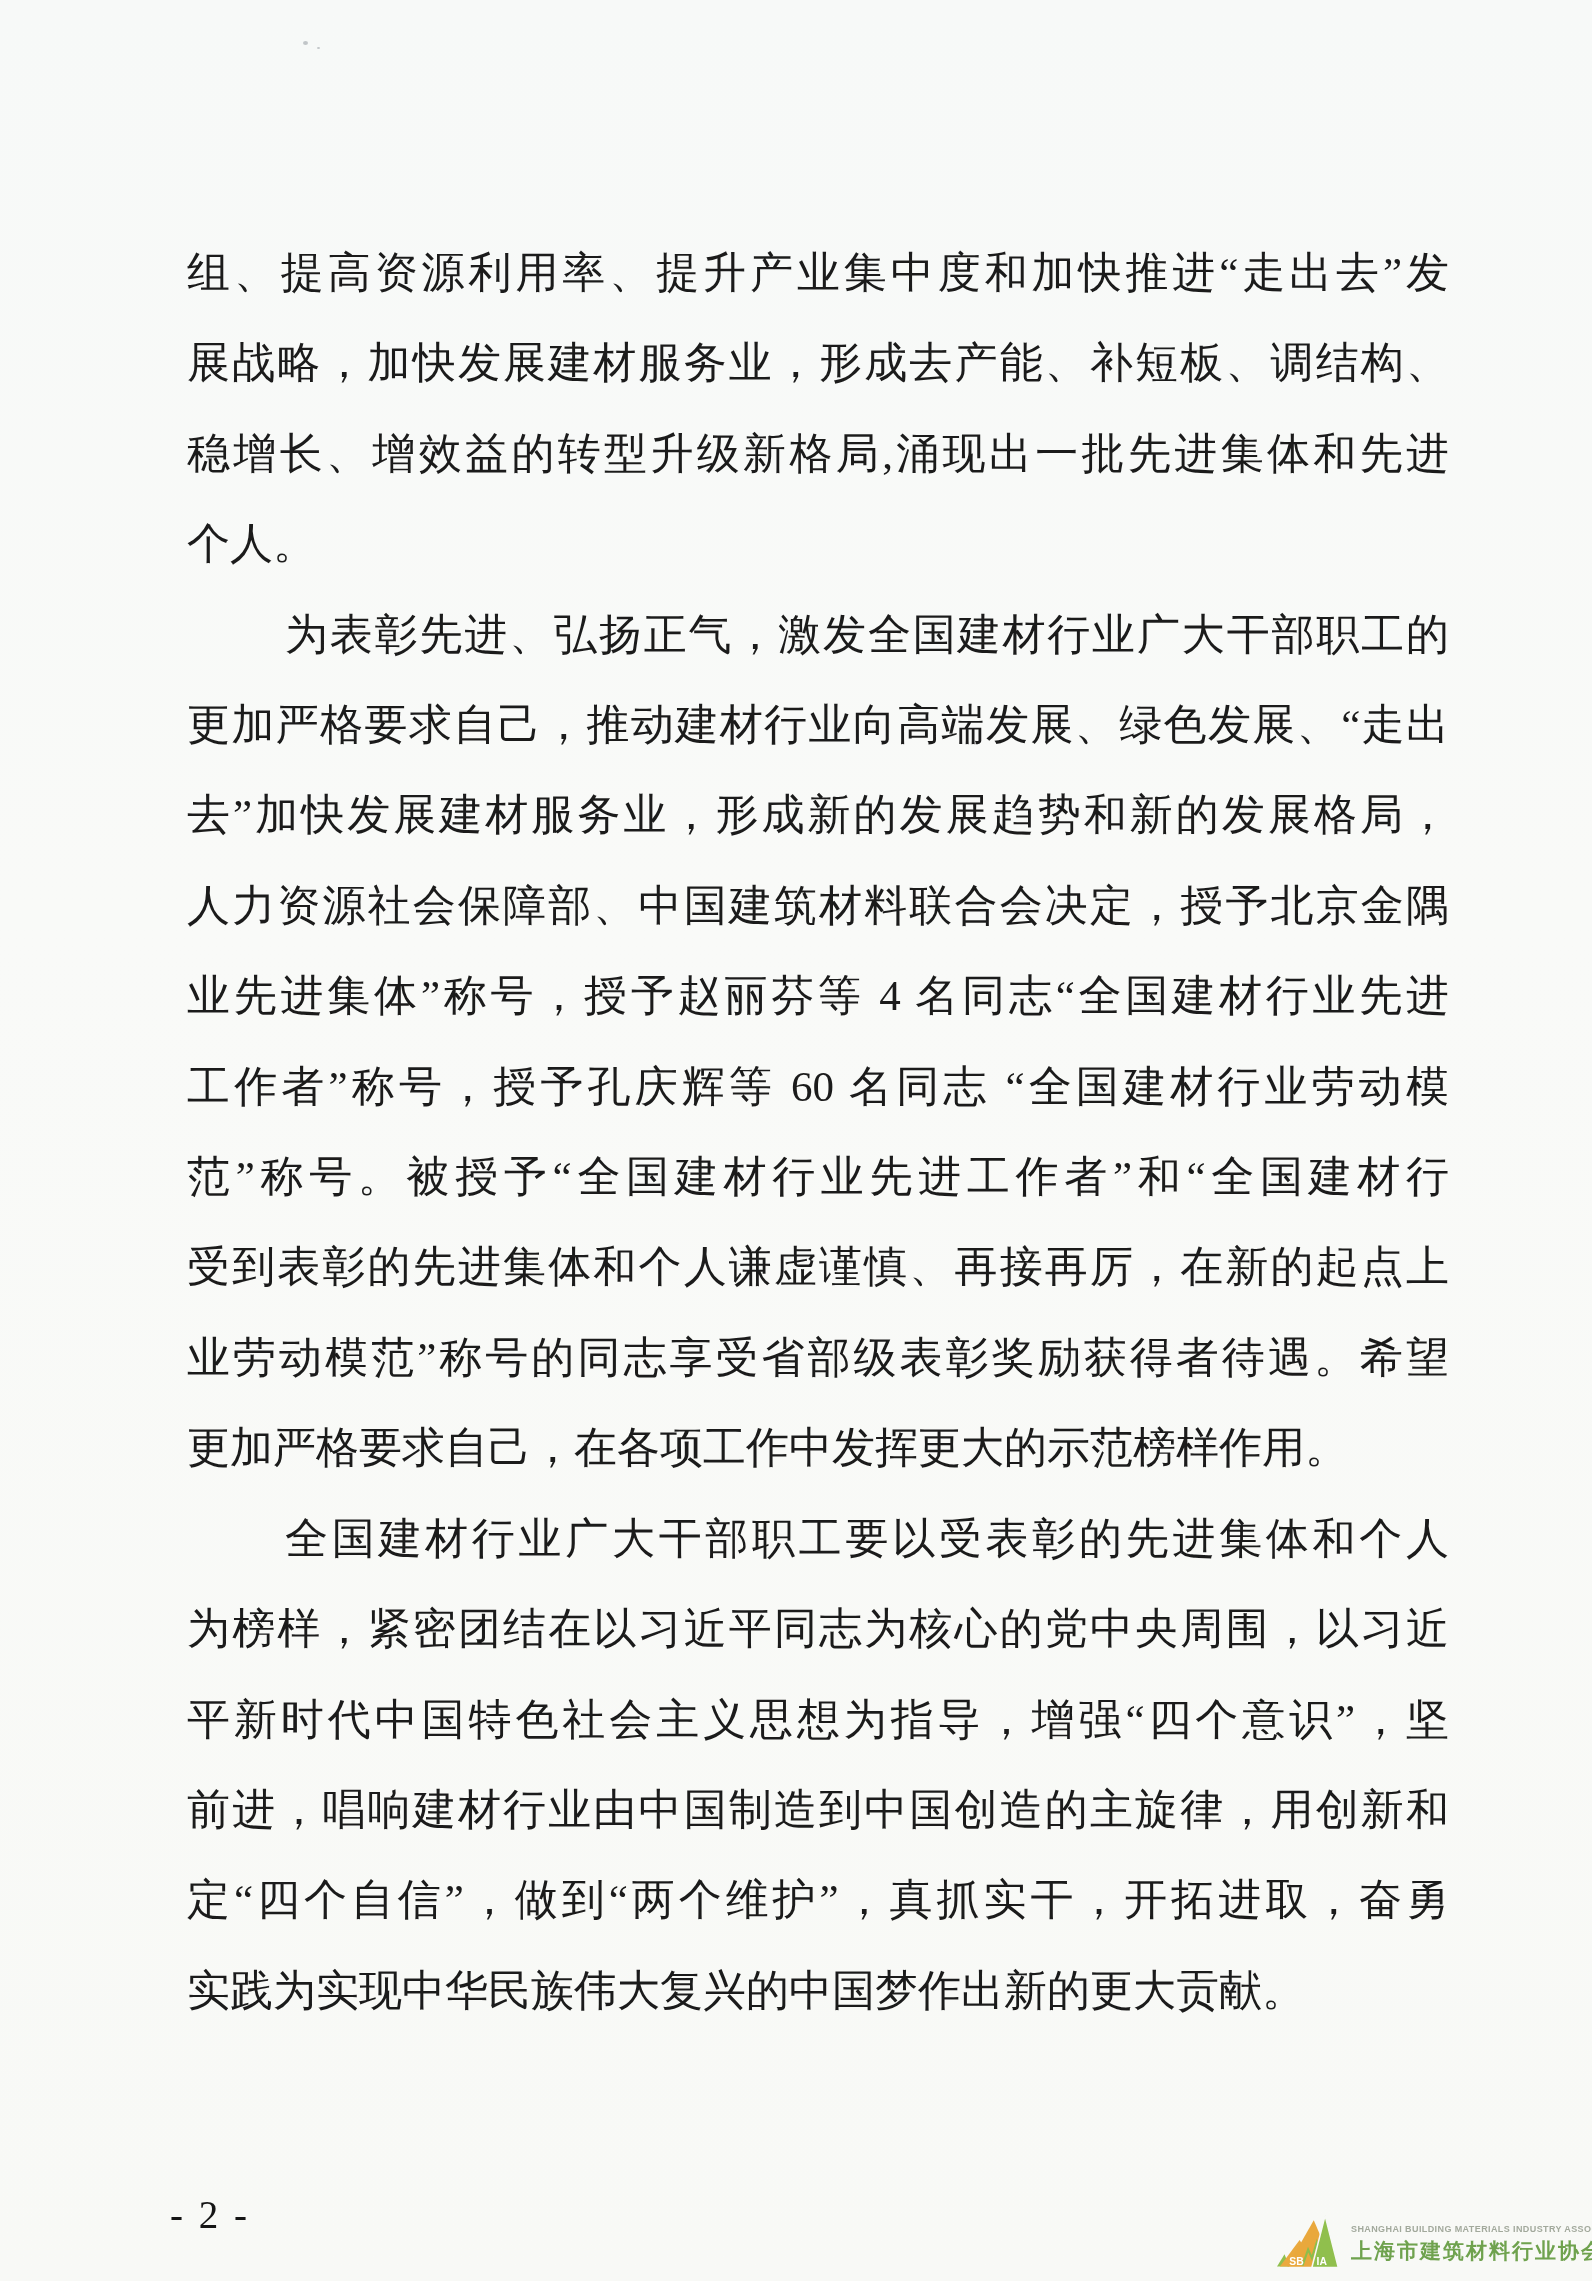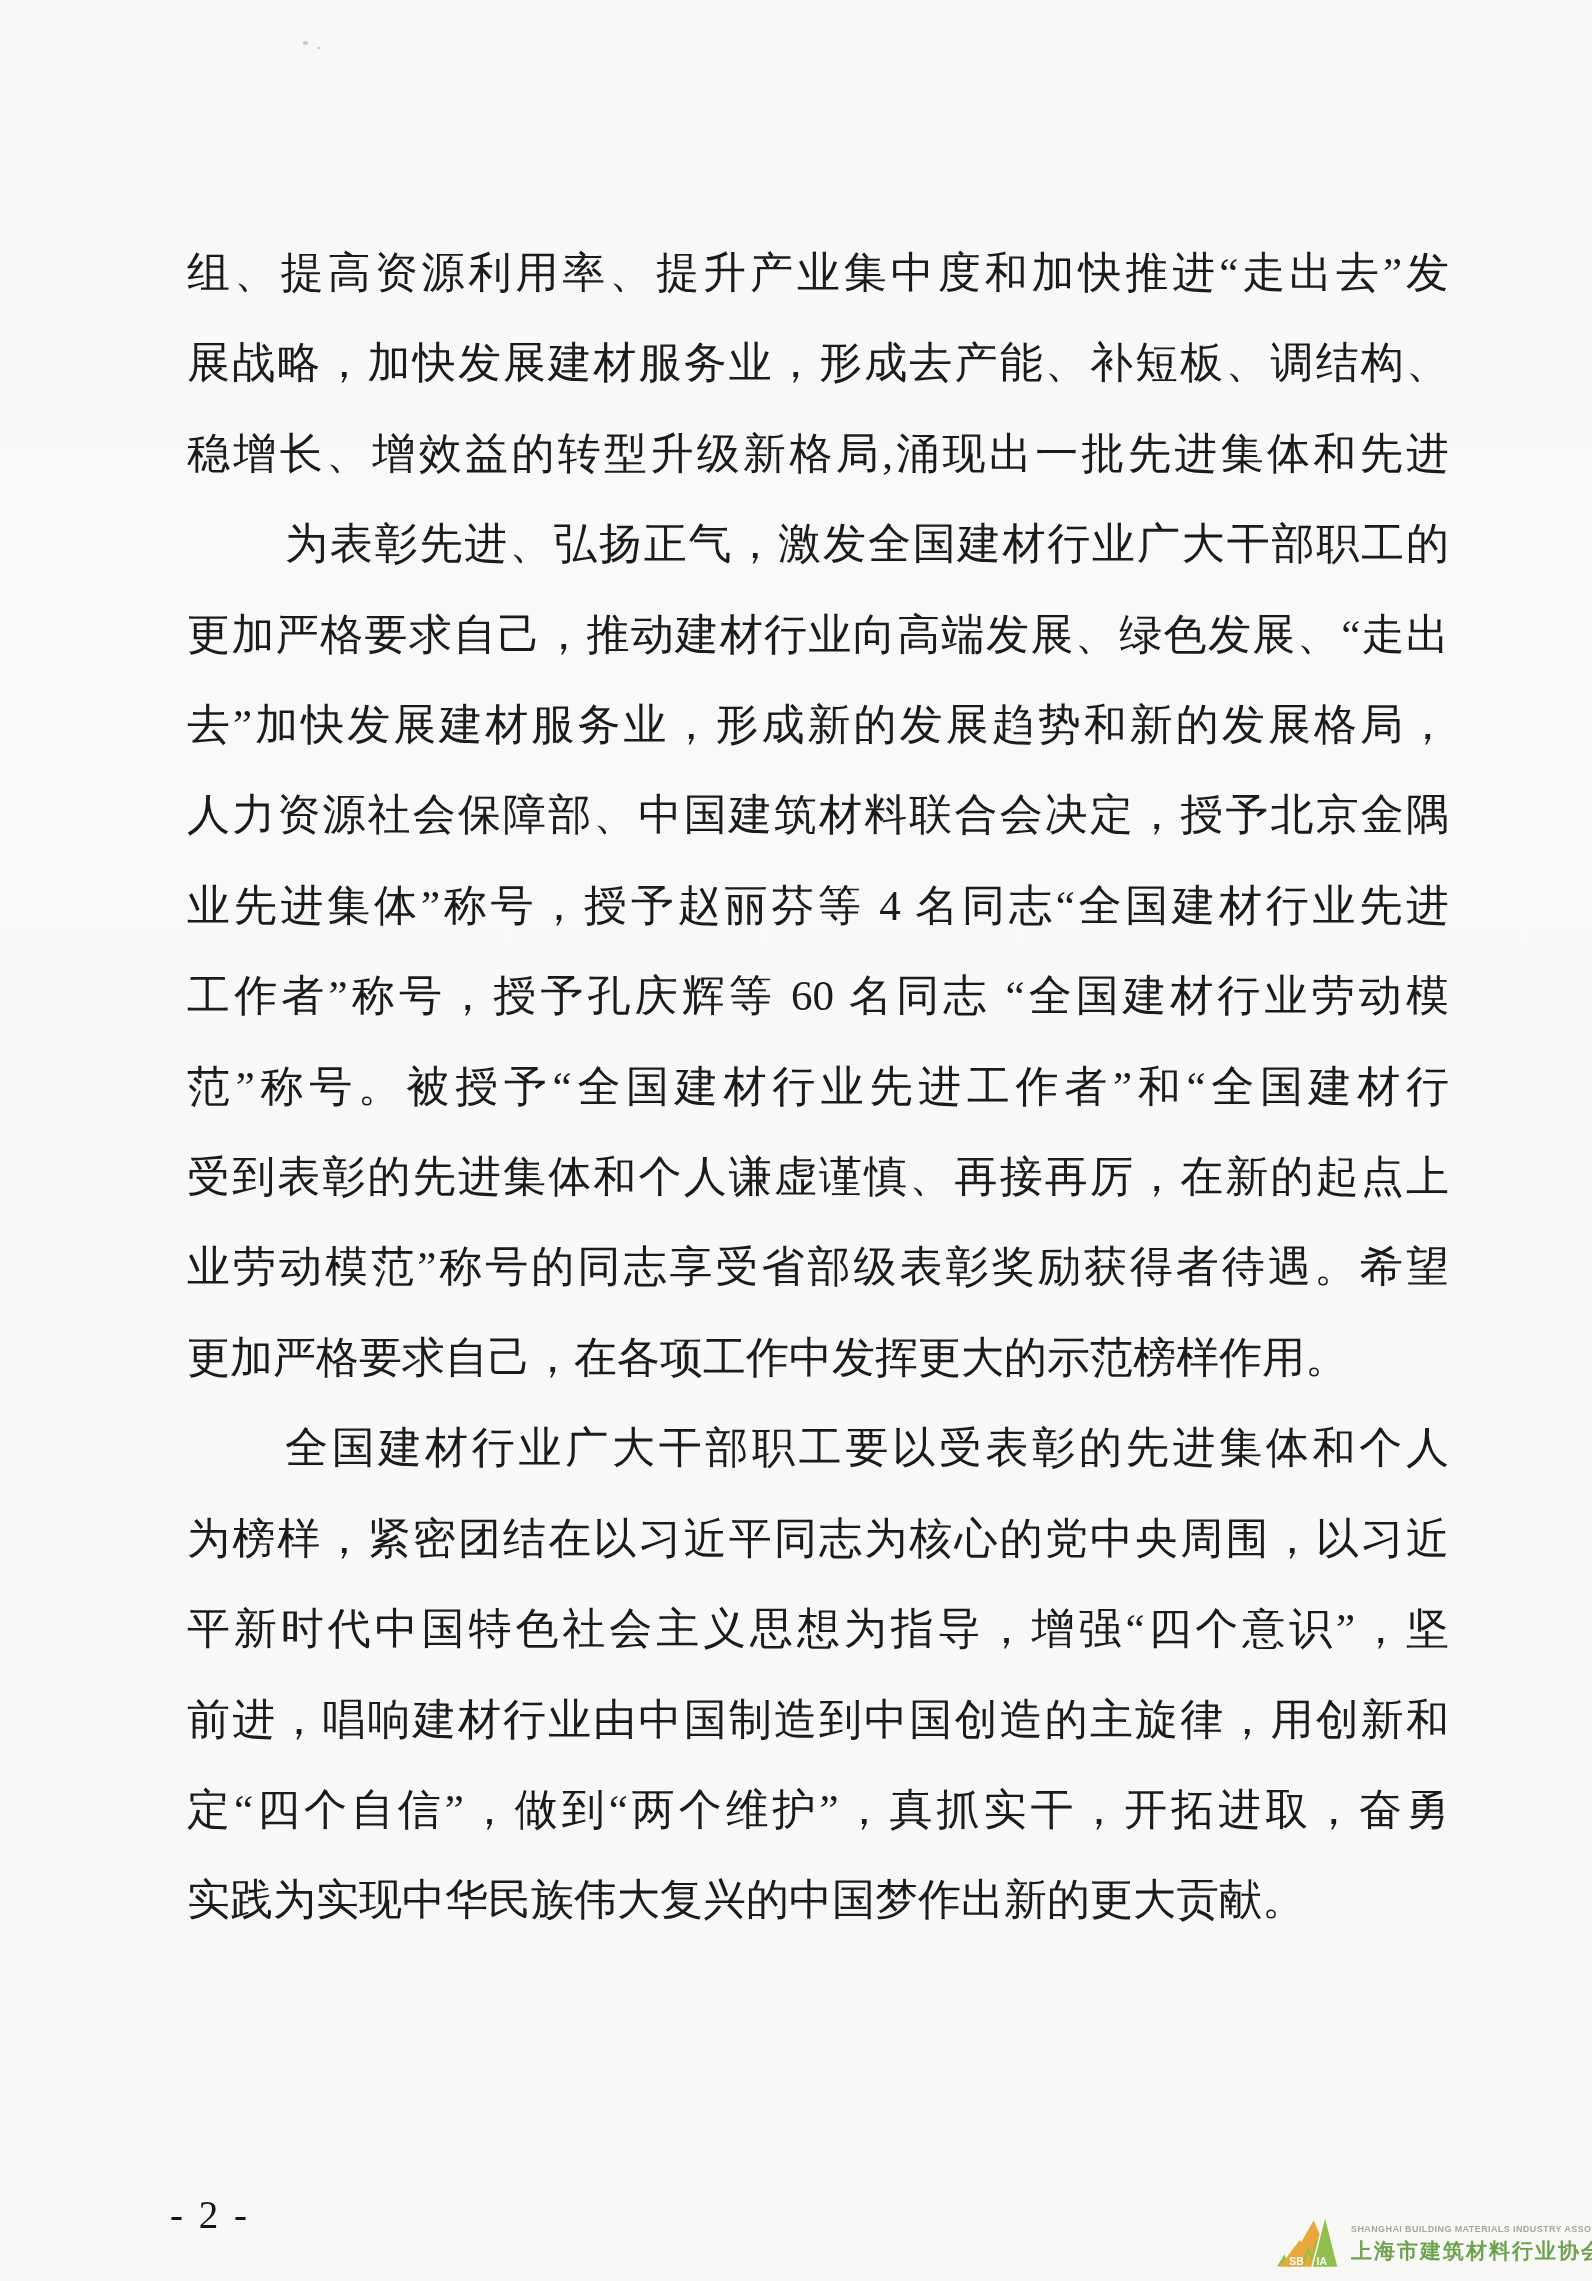--- a/index.html
+++ b/index.html
@@ -50,20 +50,21 @@
 <body>
 
 <div class="page">
 
   <div class="speck"></div>
 
   <div class="content">
       <div class="line fill">组、提高资源利用率、提升产业集中度和加快推进“走出去”发</div>
       <div class="line fill">展战略，加快发展建材服务业，形成去产能、补短板、调结构、</div>
       <div class="line fill">稳增长、增效益的转型升级新格局,涌现出一批先进集体和先进</div>
+      <div class="line">个人。</div>
       <div class="line fill indent">为表彰先进、弘扬正气，激发全国建材行业广大干部职工的</div>
       <div class="line fill">更加严格要求自己，推动建材行业向高端发展、绿色发展、“走出</div>
       <div class="line fill">去”加快发展建材服务业，形成新的发展趋势和新的发展格局，</div>
       <div class="line fill">人力资源社会保障部、中国建筑材料联合会决定，授予北京金隅</div>
       <div class="line fill">业先进集体”称号，授予赵丽芬等 4 名同志“全国建材行业先进</div>
       <div class="line fill">工作者”称号，授予孔庆辉等 60 名同志 “全国建材行业劳动模</div>
       <div class="line fill">范”称号。被授予“全国建材行业先进工作者”和“全国建材行</div>
       <div class="line fill">受到表彰的先进集体和个人谦虚谨慎、再接再厉，在新的起点上</div>
       <div class="line fill">业劳动模范”称号的同志享受省部级表彰奖励获得者待遇。希望</div>
       <div class="line">更加严格要求自己，在各项工作中发挥更大的示范榜样作用。</div>

